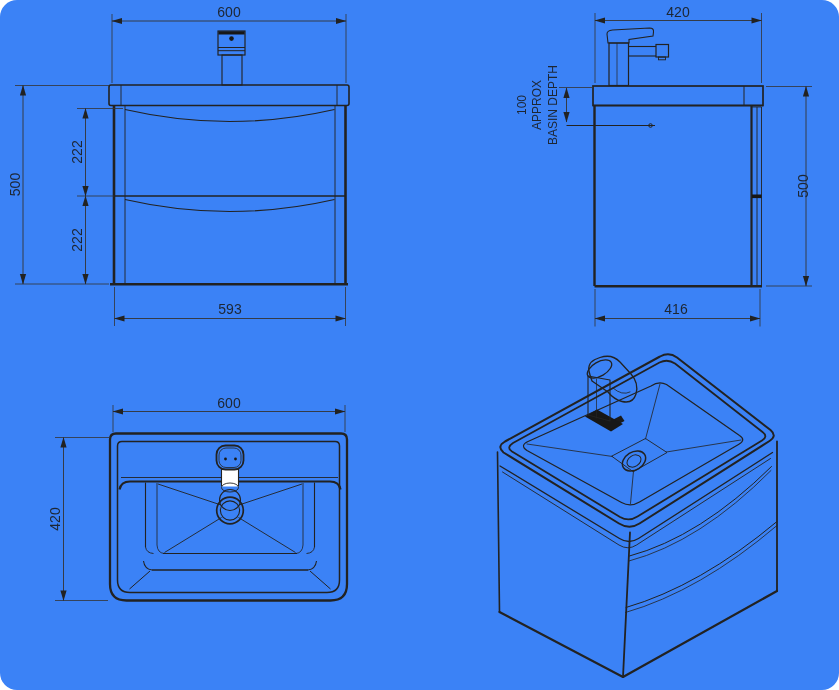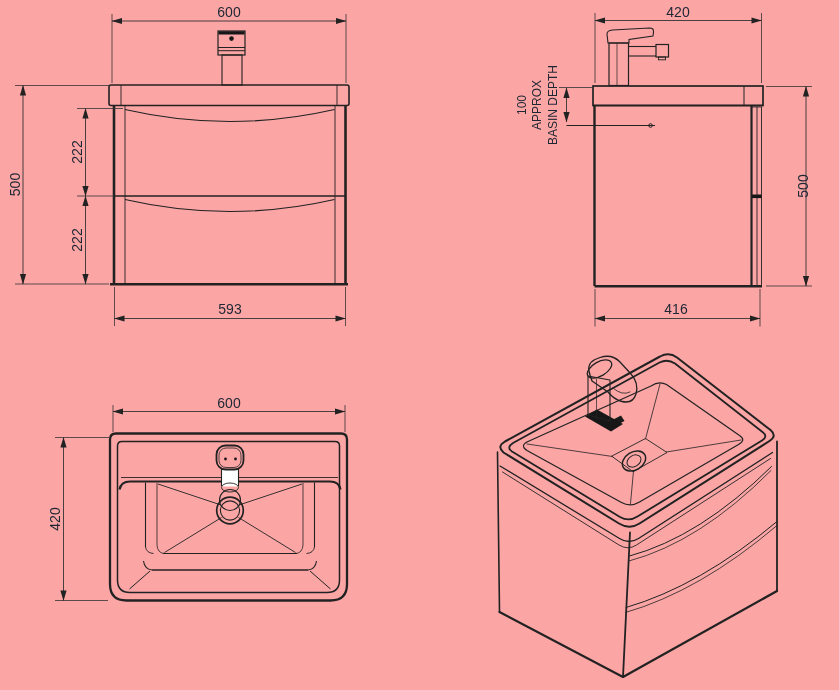--- a/index.html
+++ b/index.html
@@ -1,17 +1,17 @@
 <!DOCTYPE html>
 <html><head>
 <meta charset="utf-8">
 <style>
   html,body{margin:0;padding:0;background:#ffffff;}
-  #canvas{position:relative;width:839px;height:690px;background:#fca5a5;overflow:hidden;
-          font-family:"Liberation Sans",sans-serif;}
+  #canvas{position:relative;width:839px;height:690px;background:#3b82f6;overflow:hidden;
+          font-family:"Liberation Sans",sans-serif;border-radius:17px;}
   svg{display:block;}
   .ln{stroke:#222;fill:none;}
   .dim{stroke:#333;stroke-width:0.9;fill:none;}
   .ext{stroke:#333;stroke-width:0.8;fill:none;}
   text{fill:#1d2633;font-family:"Liberation Sans",sans-serif;font-size:14px;}
   text.small{font-size:12px;}
 </style>
 </head>
 <body>
 

